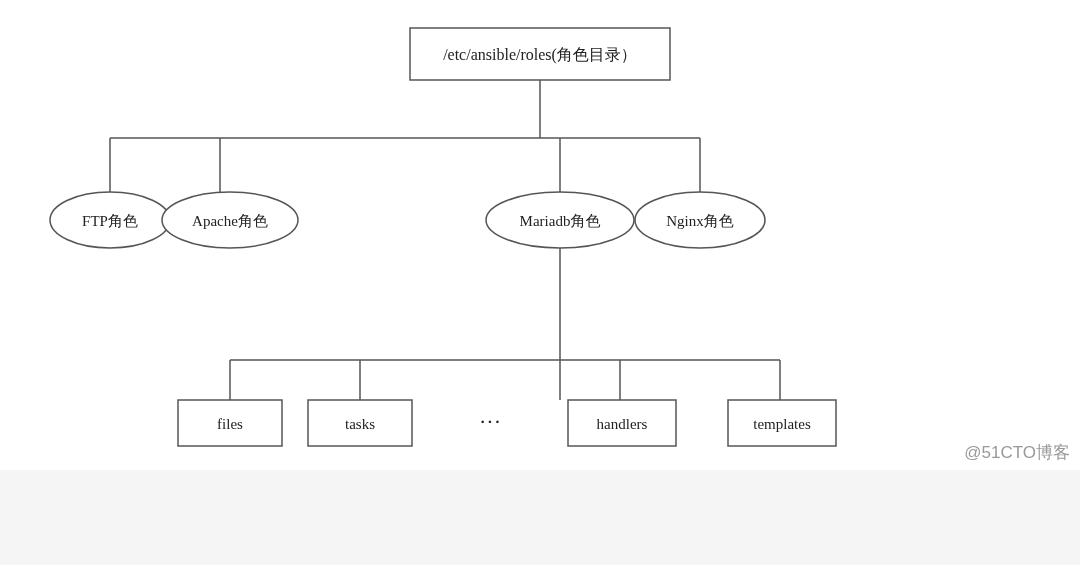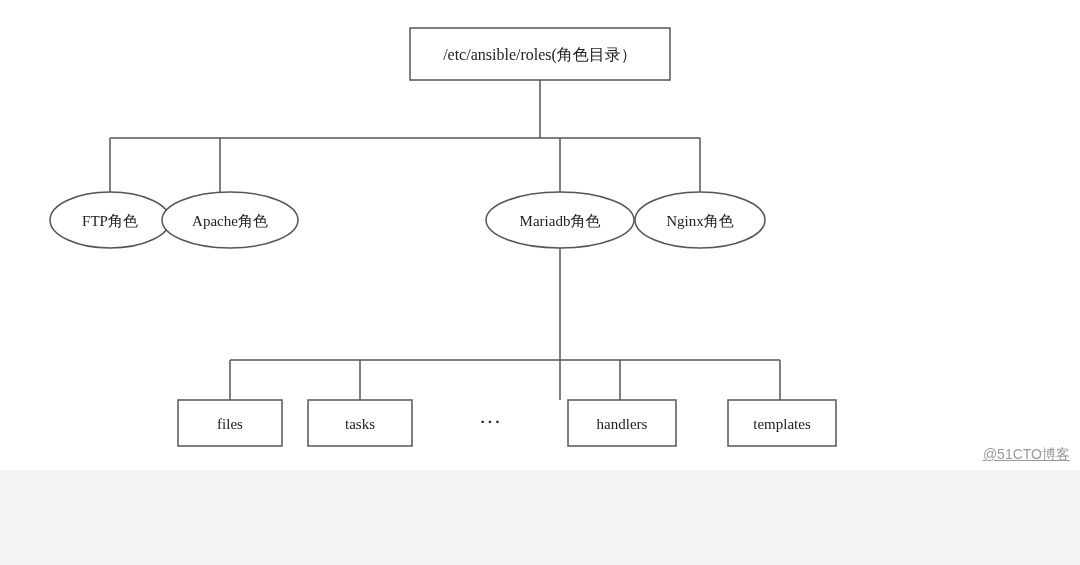--- a/index.html
+++ b/index.html
@@ -20,24 +20,23 @@
     svg {
       position: absolute;
       top: 0; left: 0;
       width: 1080px;
       height: 565px;
     }
     .watermark {
       position: absolute;
       bottom: 6px;
       right: 10px;
-      font-size: 14px;
+      font-size: 17px;
       color: #999;
       font-family: sans-serif;
-      text-decoration: underline;
     }
   </style>
 </head>
 <body>
 
 <div class="diagram-container">
   <svg xmlns="http://www.w3.org/2000/svg">
 
     <rect x="410" y="28" width="260" height="52" fill="white" stroke="#555" stroke-width="1.5"></rect>
     <text x="540" y="60" text-anchor="middle" font-size="16" font-family="SimSun,宋体,serif" fill="#222">/etc/ansible/roles(角色目录）</text>

